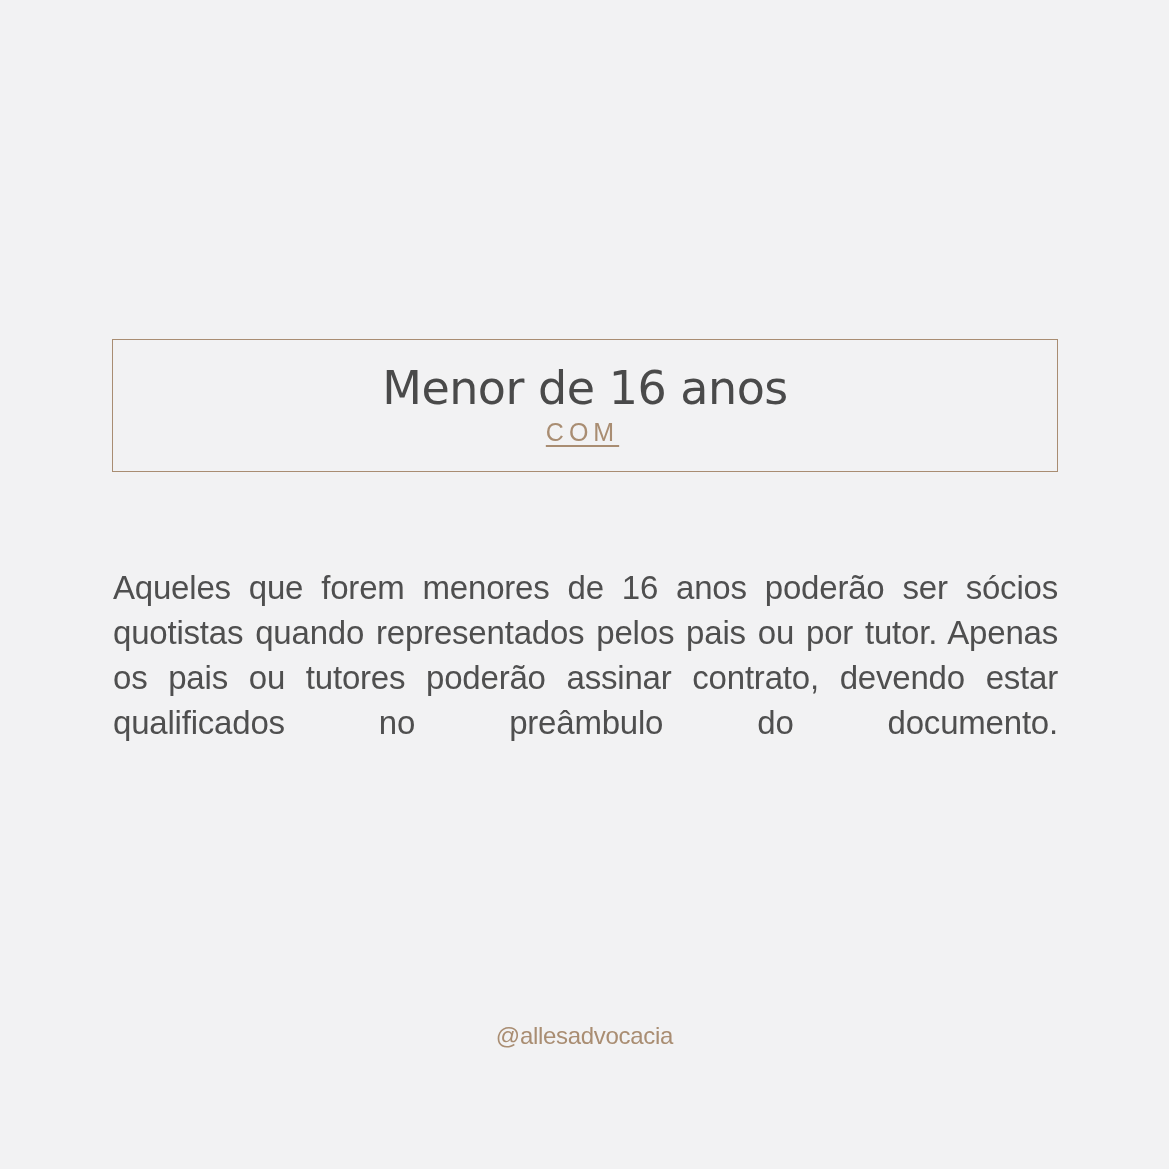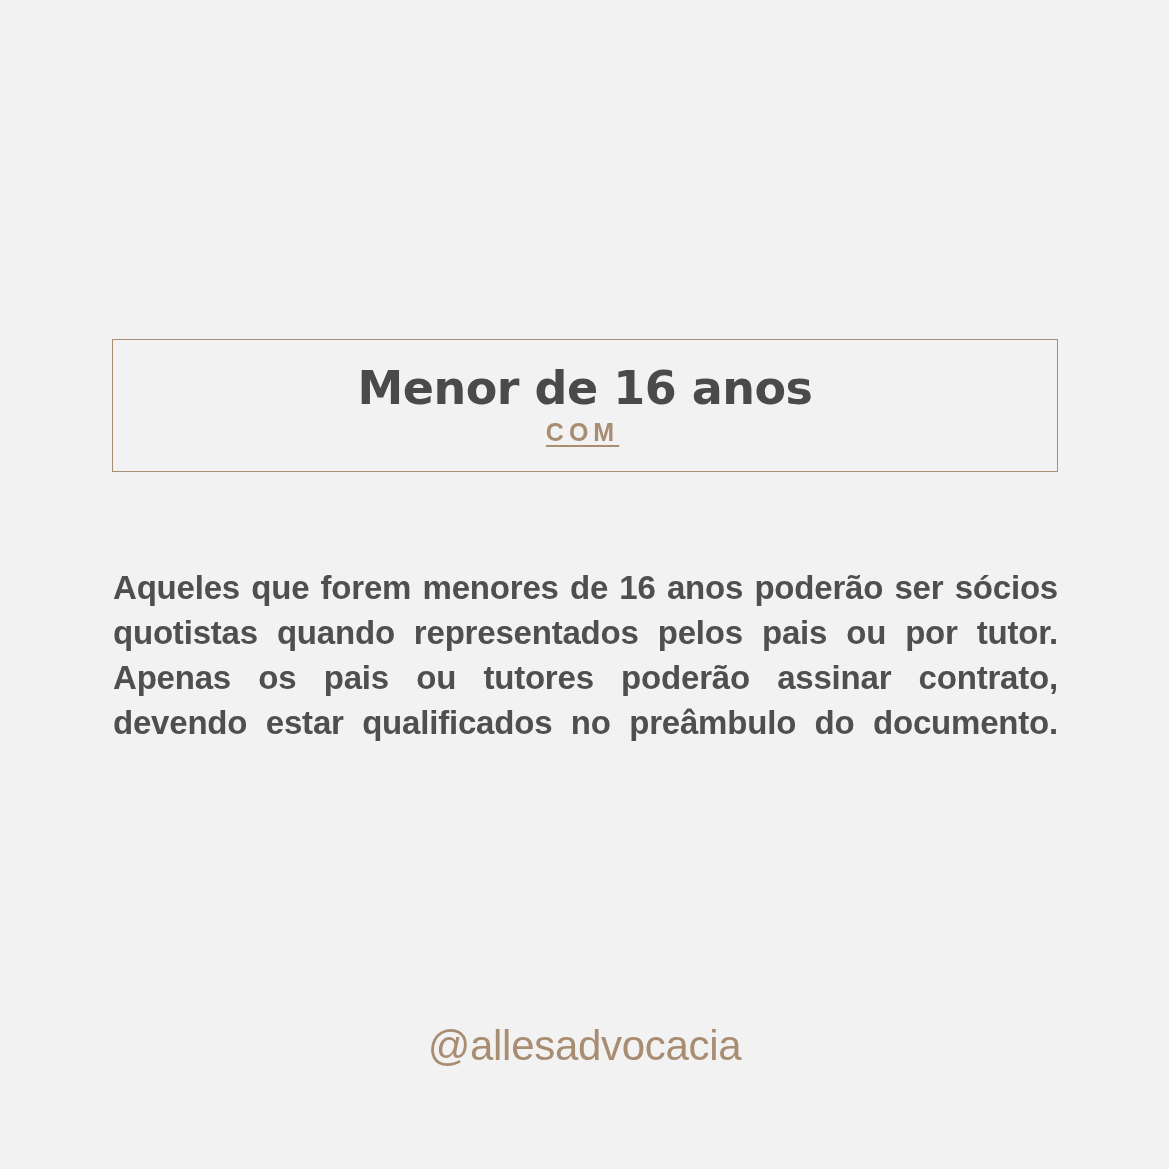--- a/index.html
+++ b/index.html
@@ -31,33 +31,33 @@
     border: 1.5px solid #a98d72;
     box-sizing: border-box;
     display: flex;
     flex-direction: column;
     align-items: center;
     justify-content: center;
   }
 
   .title-main {
     font-family: "DejaVu Sans", sans-serif;
-    font-weight: 700;
+    font-weight: 400;
     font-size: 46px;
     letter-spacing: -0.5px;
     color: #4a4a4a;
     line-height: 1.05;
     margin: 0 0 6px 0;
     text-align: center;
     white-space: nowrap;
   }
 
   .title-sub {
     font-family: "Liberation Sans", sans-serif;
-    font-weight: 700;
+    font-weight: 400;
     font-size: 25px;
     letter-spacing: 5px;
     color: #a98d72;
     text-align: center;
     white-space: nowrap;
     display: flex;
     align-items: baseline;
     justify-content: center;
   }
   .title-sub .sub-underline {
@@ -66,21 +66,21 @@
     padding-right: 5px;
   }
 
   
   .body-text {
     position: absolute;
     left: 113px;
     top: 565px;
     width: 945px;
     font-family: "Liberation Sans", sans-serif;
-    font-weight: 700;
+    font-weight: 400;
     font-size: 33px;
     line-height: 45px;
     color: #4f4f4f;
     text-align: justify;
     text-justify: inter-word;
     letter-spacing: -0.2px;
   }
   
   .body-text::after {
     content: "";
@@ -89,21 +89,21 @@
   }
 
   
   .handle {
     position: absolute;
     left: 0;
     top: 1022px;
     width: 1169px;
     text-align: center;
     font-family: "Liberation Sans", sans-serif;
-    font-size: 42px;
+    font-size: 24px;
     font-weight: 400;
     color: #a98d72;
     letter-spacing: -0.3px;
   }
 </style>
 </head>
 <body>
 
 <div class="card">
 

